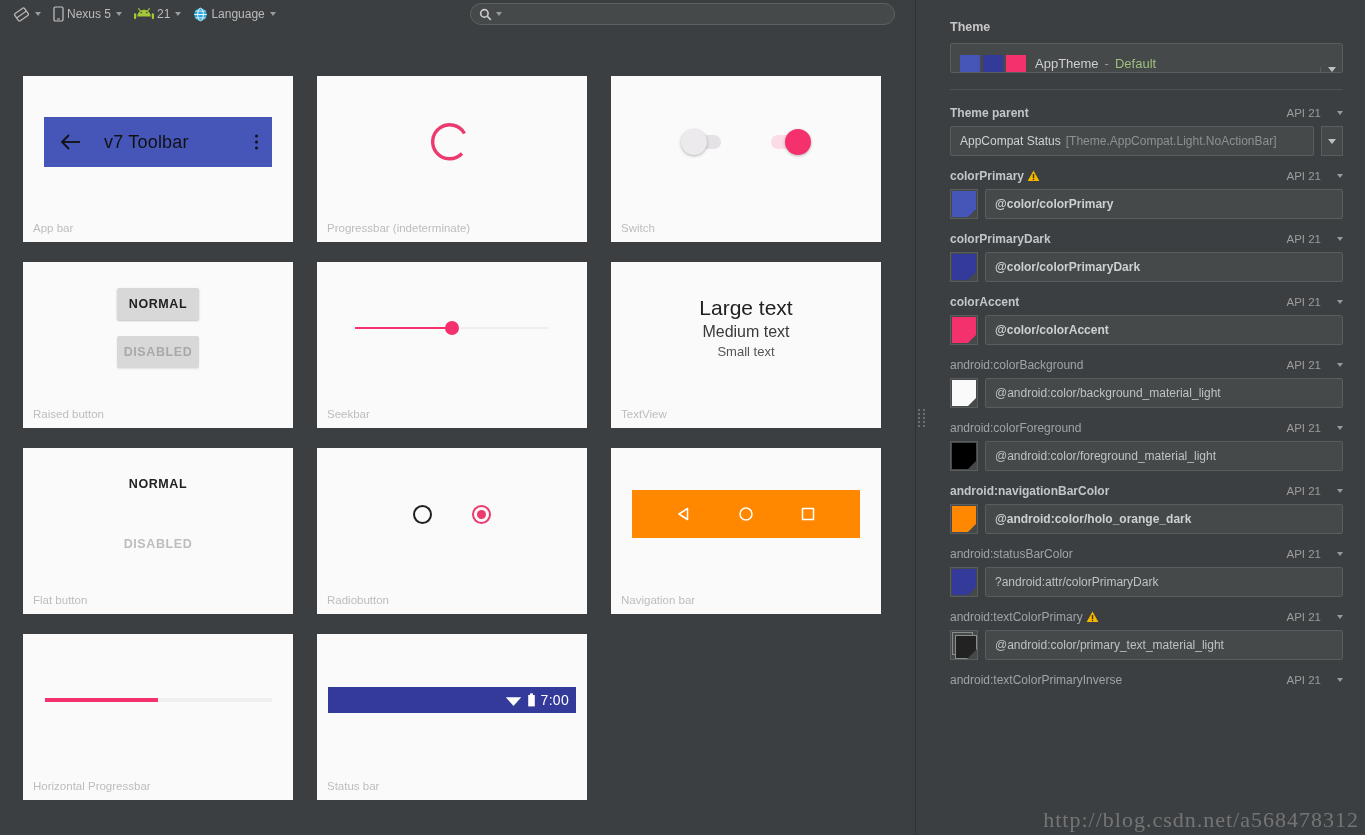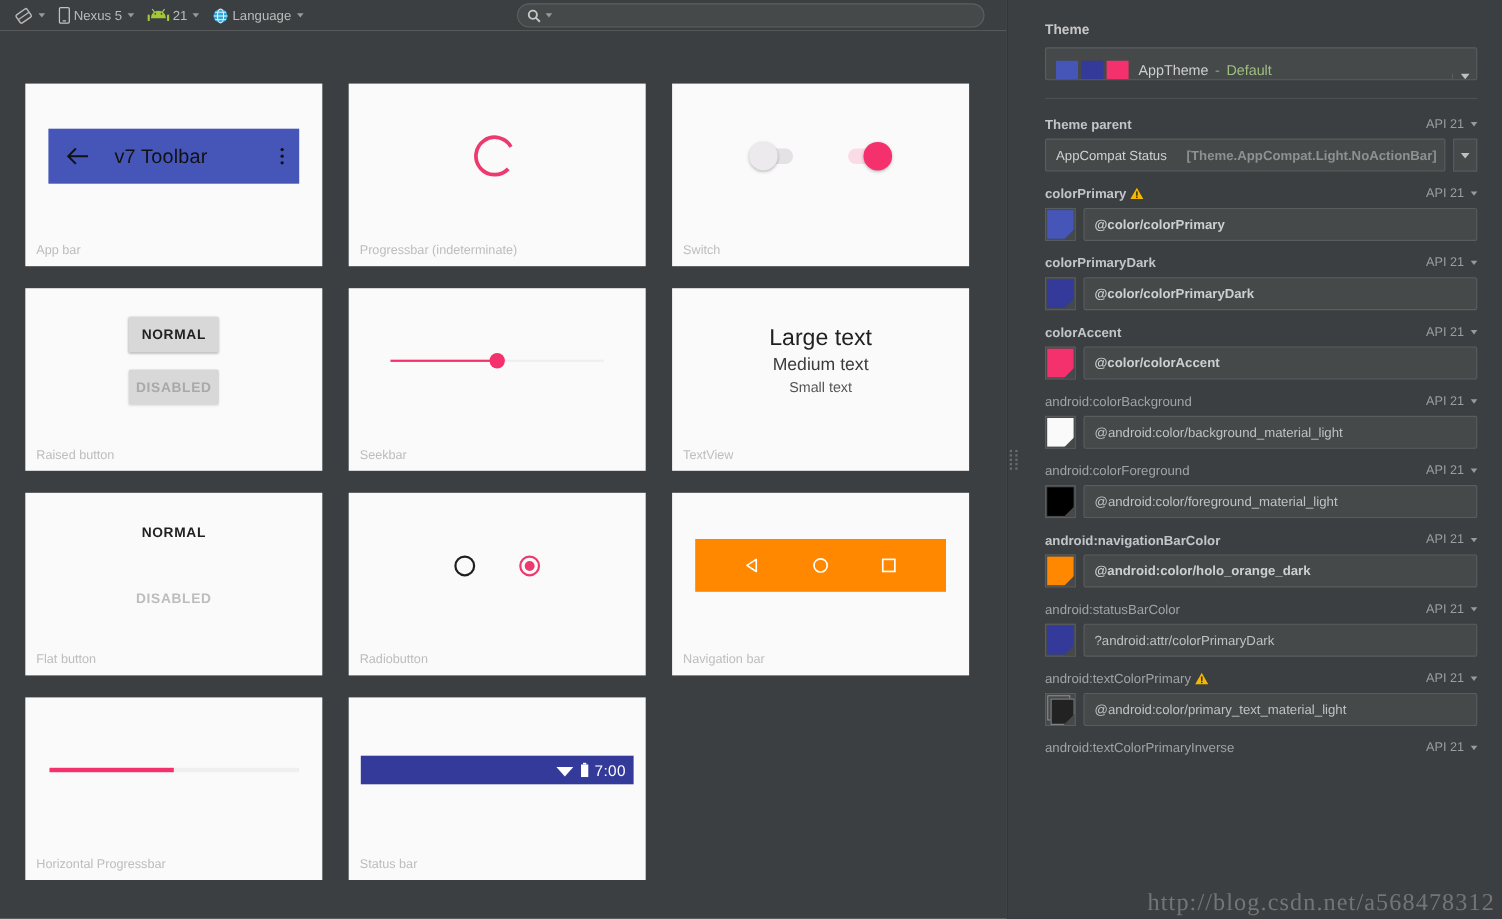--- a/index.html
+++ b/index.html
@@ -184,21 +184,21 @@
   .divider { height: 1px; background: #4e5153; margin: 16px 0 14px 0; }
 
   .prop { margin-bottom: 11px; }
   .prop-head {
     display: flex; align-items: center; height: 17px; margin-bottom: 5px;
   }
   .prop-name { font-size: 12px; color: #a0a3a5; }
   .prop-name.bold { font-weight: bold; color: #c3c6c8; }
   .warn { margin-left: 3px; display: inline-flex; }
   .prop-api {
-    margin-left: auto; display: flex; align-items: center; gap: 4px;
+    margin-left: auto; display: flex; align-items: center; gap: 14px;
     font-size: 11.5px; color: #9c9c9c;
   }
   .prop-row { display: flex; align-items: stretch; gap: 7px; height: 30px; }
   .colorchip {
     width: 28px; height: 30px; border: 1px solid #5a5d5e; position: relative;
     overflow: hidden; flex: 0 0 28px; background: #45494a;
   }
   .colorchip .fillsq { position: absolute; inset: 1px; }
   .colorchip .notch {
     position: absolute; right: -1px; bottom: -1px; width: 0; height: 0;
@@ -209,21 +209,21 @@
     position: absolute; inset: 1px 4px 4px 1px; background: #45494a;
     border: 1px solid #8a8d8e;
   }
   .valuefield {
     flex: 1; background: #45494a; border: 1px solid #5a5d5e;
     display: flex; align-items: center; padding-left: 9px;
     font-size: 12px; color: #bfc1c3; border-radius: 2px;
     overflow: hidden; white-space: nowrap;
   }
   .valuefield.bold { font-weight: bold; color: #cdd0d2; }
-  .prop-parent .valuefield .sub { color: #8e9193; margin-left: 18px; font-weight: bold; }
+  .prop-parent .valuefield .sub { color: #8e9193; margin-left: 5px; font-weight: normal; }
   .prop-parent .valuefield .main { color: #cfd2d4; }
 
   .watermark {
     position: absolute; right: 6px; bottom: 2px;
     font-family: "Liberation Serif", serif;
     font-size: 22px; color: rgba(190,190,190,.42);
     letter-spacing: 1px; pointer-events: none; white-space: nowrap;
   }
 </style>
 </head>

